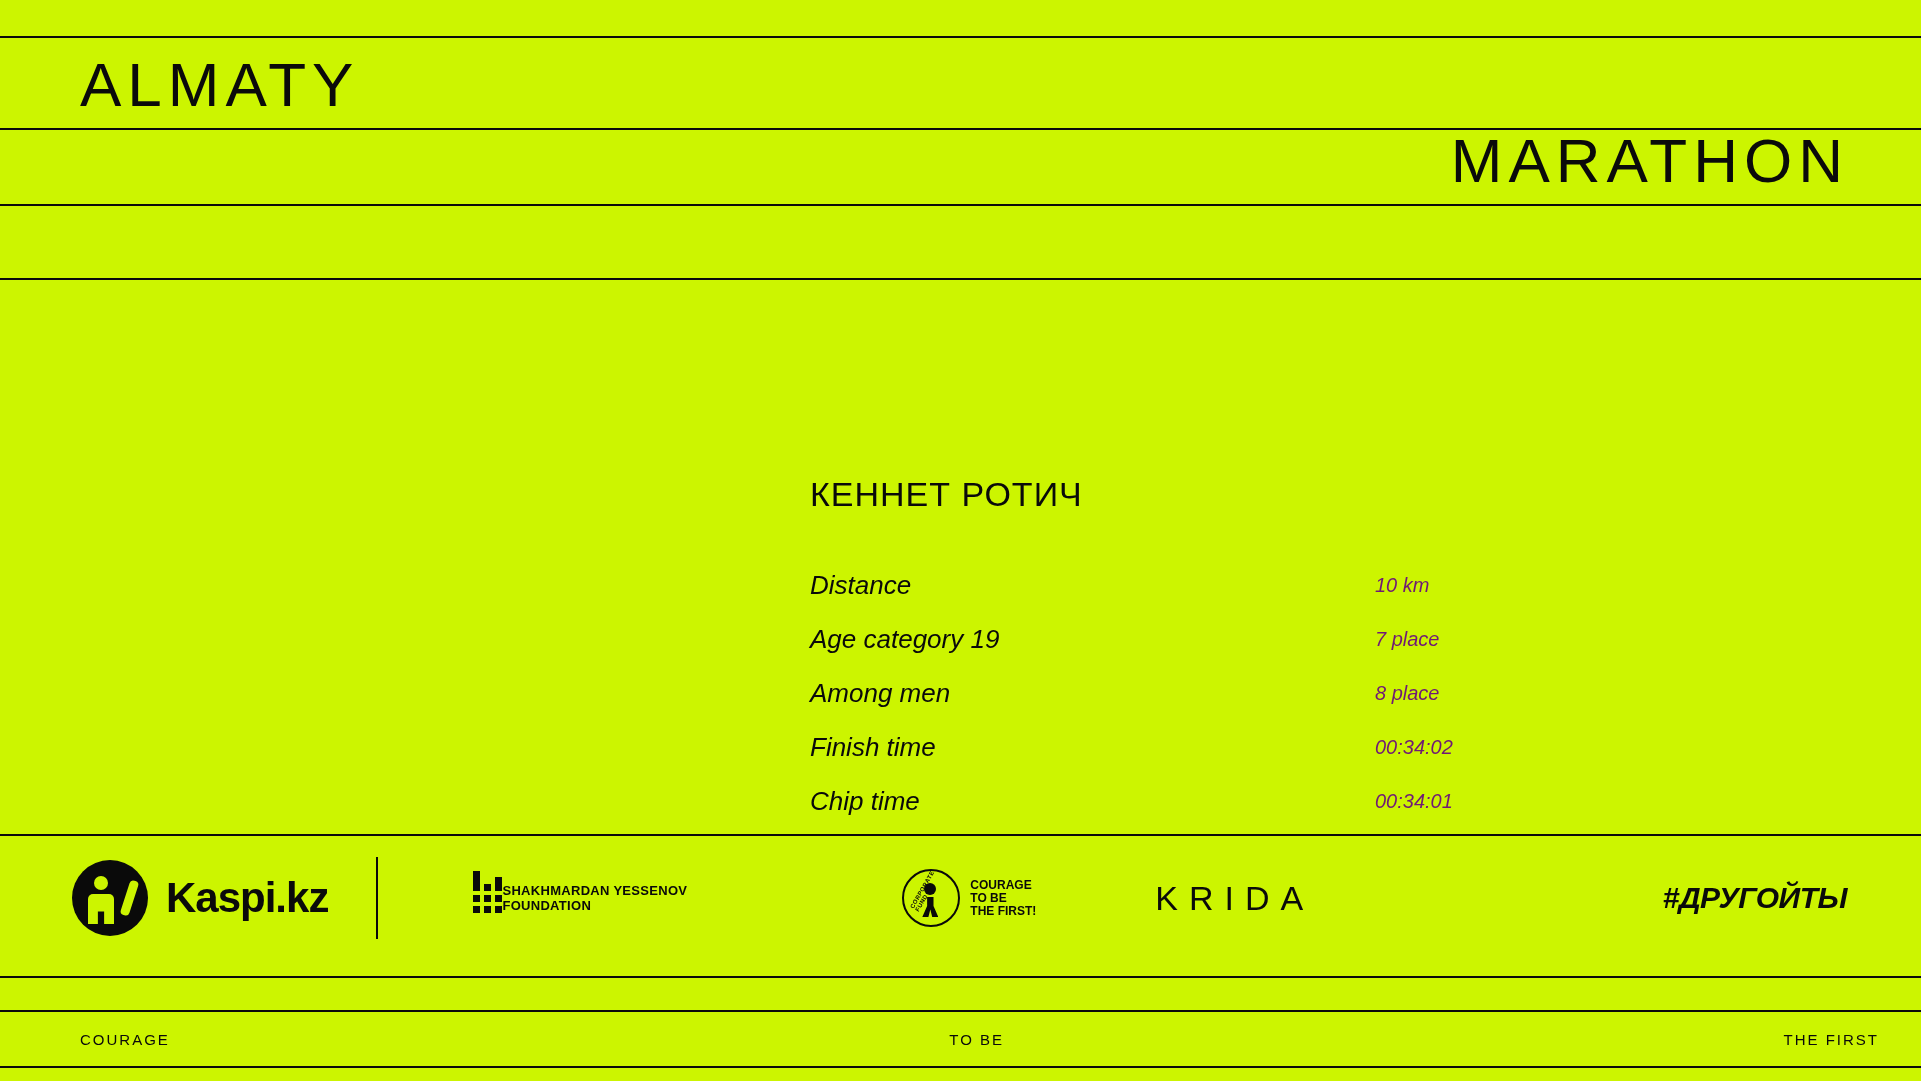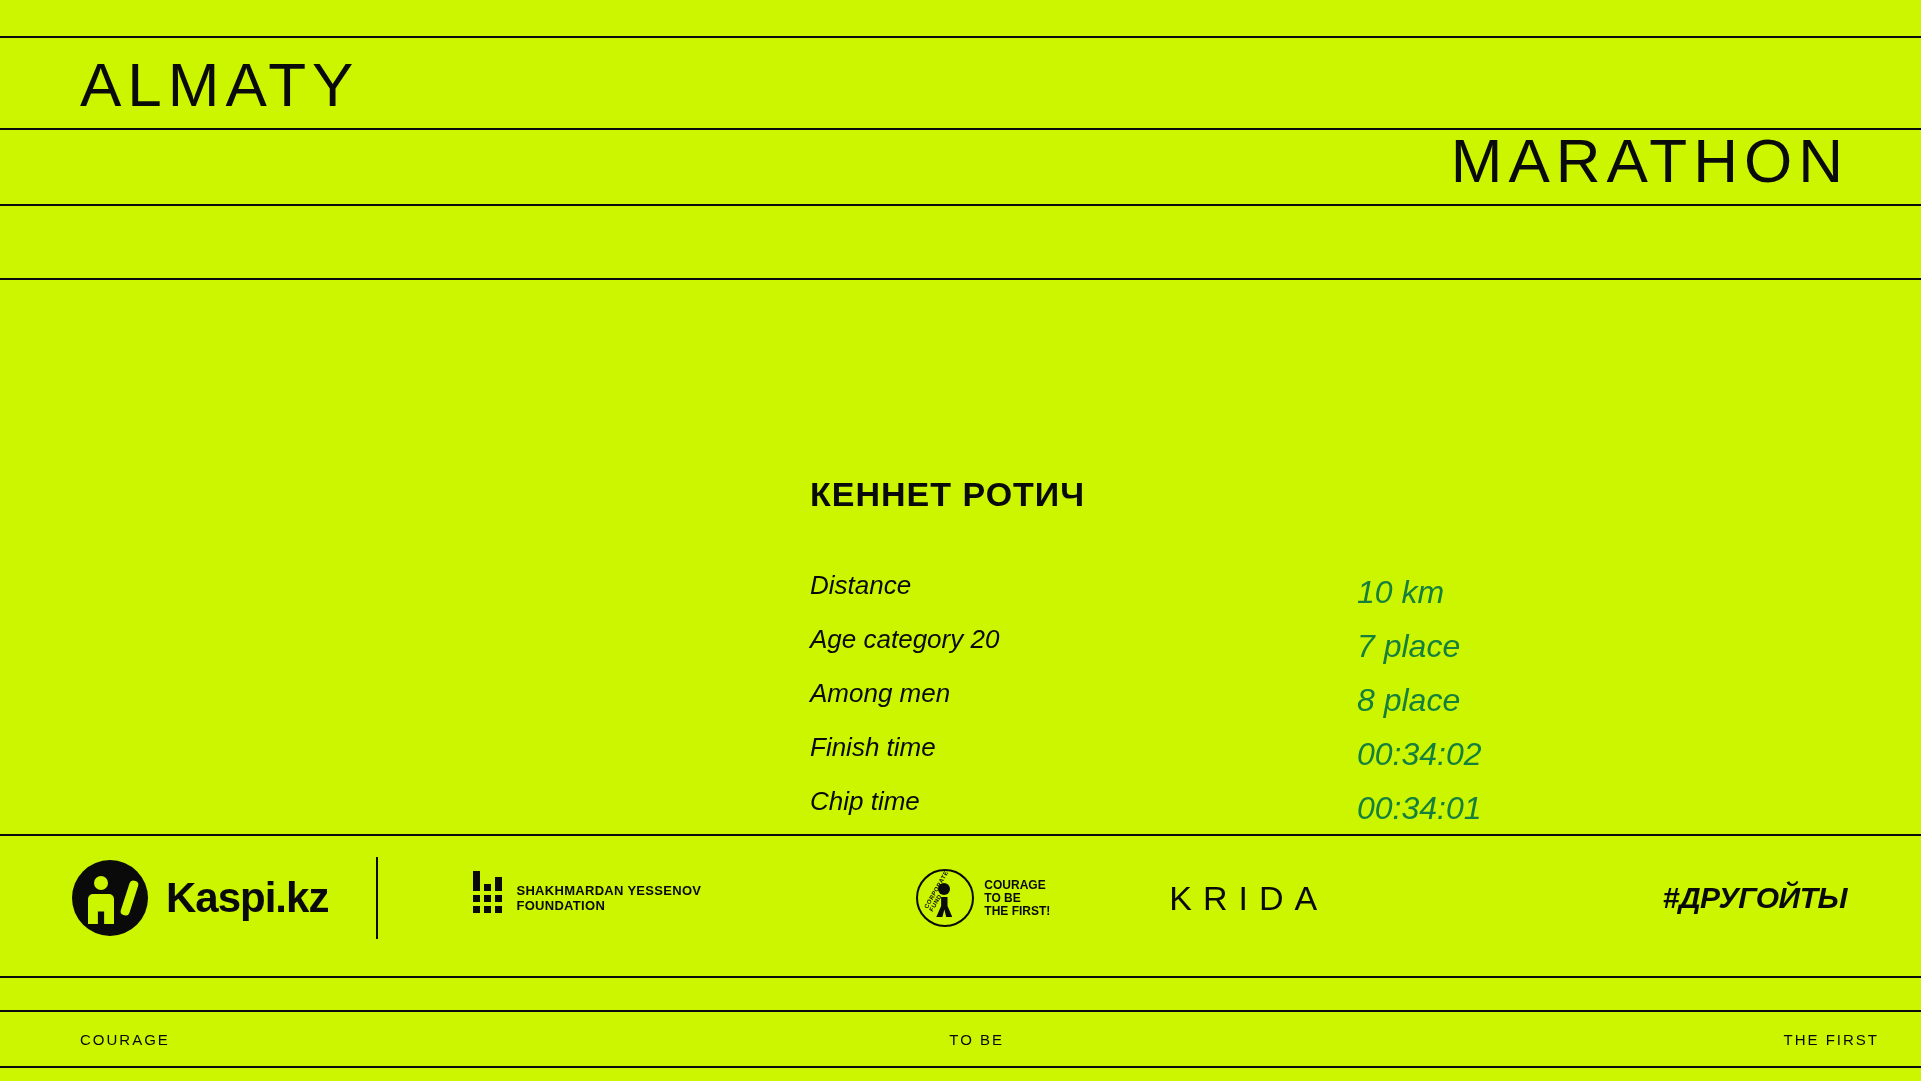--- a/index.html
+++ b/index.html
@@ -79,21 +79,21 @@
     white-space: nowrap;
     font-weight: 400;
   }
 
   
   .participant {
     position: absolute;
     left: 810px;
     top: 475px;
     font-size: 34px;
-    font-weight: 700;
+    font-weight: 400;
     letter-spacing: 1px;
     color: #0a0a0a;
     white-space: nowrap;
   }
 
   
   .results {
     position: absolute;
     left: 810px;
     top: 570px;
@@ -107,24 +107,24 @@
   .result-label {
     position: absolute;
     left: 0;
     top: 0;
     font-size: 26px;
     color: #0a0a0a;
     white-space: nowrap;
   }
   .result-value {
     position: absolute;
-    left: 547px;
+    left: 565px;
     top: 4px;
-    font-size: 32px;
-    color: #15803d;
+    font-size: 20px;
+    color: #701a75;
     white-space: nowrap;
   }
 
   
   .sponsors {
     position: absolute;
     left: 0;
     top: 836px;
     width: 100%;
     height: 124px;
@@ -189,21 +189,20 @@
     width: 2px;
     height: 82px;
     background: #0a0a0a;
     margin-left: 48px;
   }
 
   .sponsor-yessenov {
     margin-left: 95px;
     display: flex;
     align-items: center;
-    gap: 14px;
   }
   .yess-bars {
     display: grid;
     grid-template-columns: repeat(3, 7px);
     grid-auto-rows: 7px;
     gap: 4px;
     align-items: end;
   }
   .yess-bars i { display: block; background: #0a0a0a; width: 7px; height: 7px; }
   .yess-bars i.tall { height: 20px; margin-top: -13px; }
@@ -320,21 +319,21 @@
 
 
   <div class="participant">КЕННЕТ РОТИЧ</div>
 
   <div class="results">
     <div class="result-row">
       <div class="result-label">Distance</div>
       <div class="result-value">10 km</div>
     </div>
     <div class="result-row">
-      <div class="result-label">Age category 20</div>
+      <div class="result-label">Age category 19</div>
       <div class="result-value">7 place</div>
     </div>
     <div class="result-row">
       <div class="result-label">Among men</div>
       <div class="result-value">8 place</div>
     </div>
     <div class="result-row">
       <div class="result-label">Finish time</div>
       <div class="result-value">00:34:02</div>
     </div>

